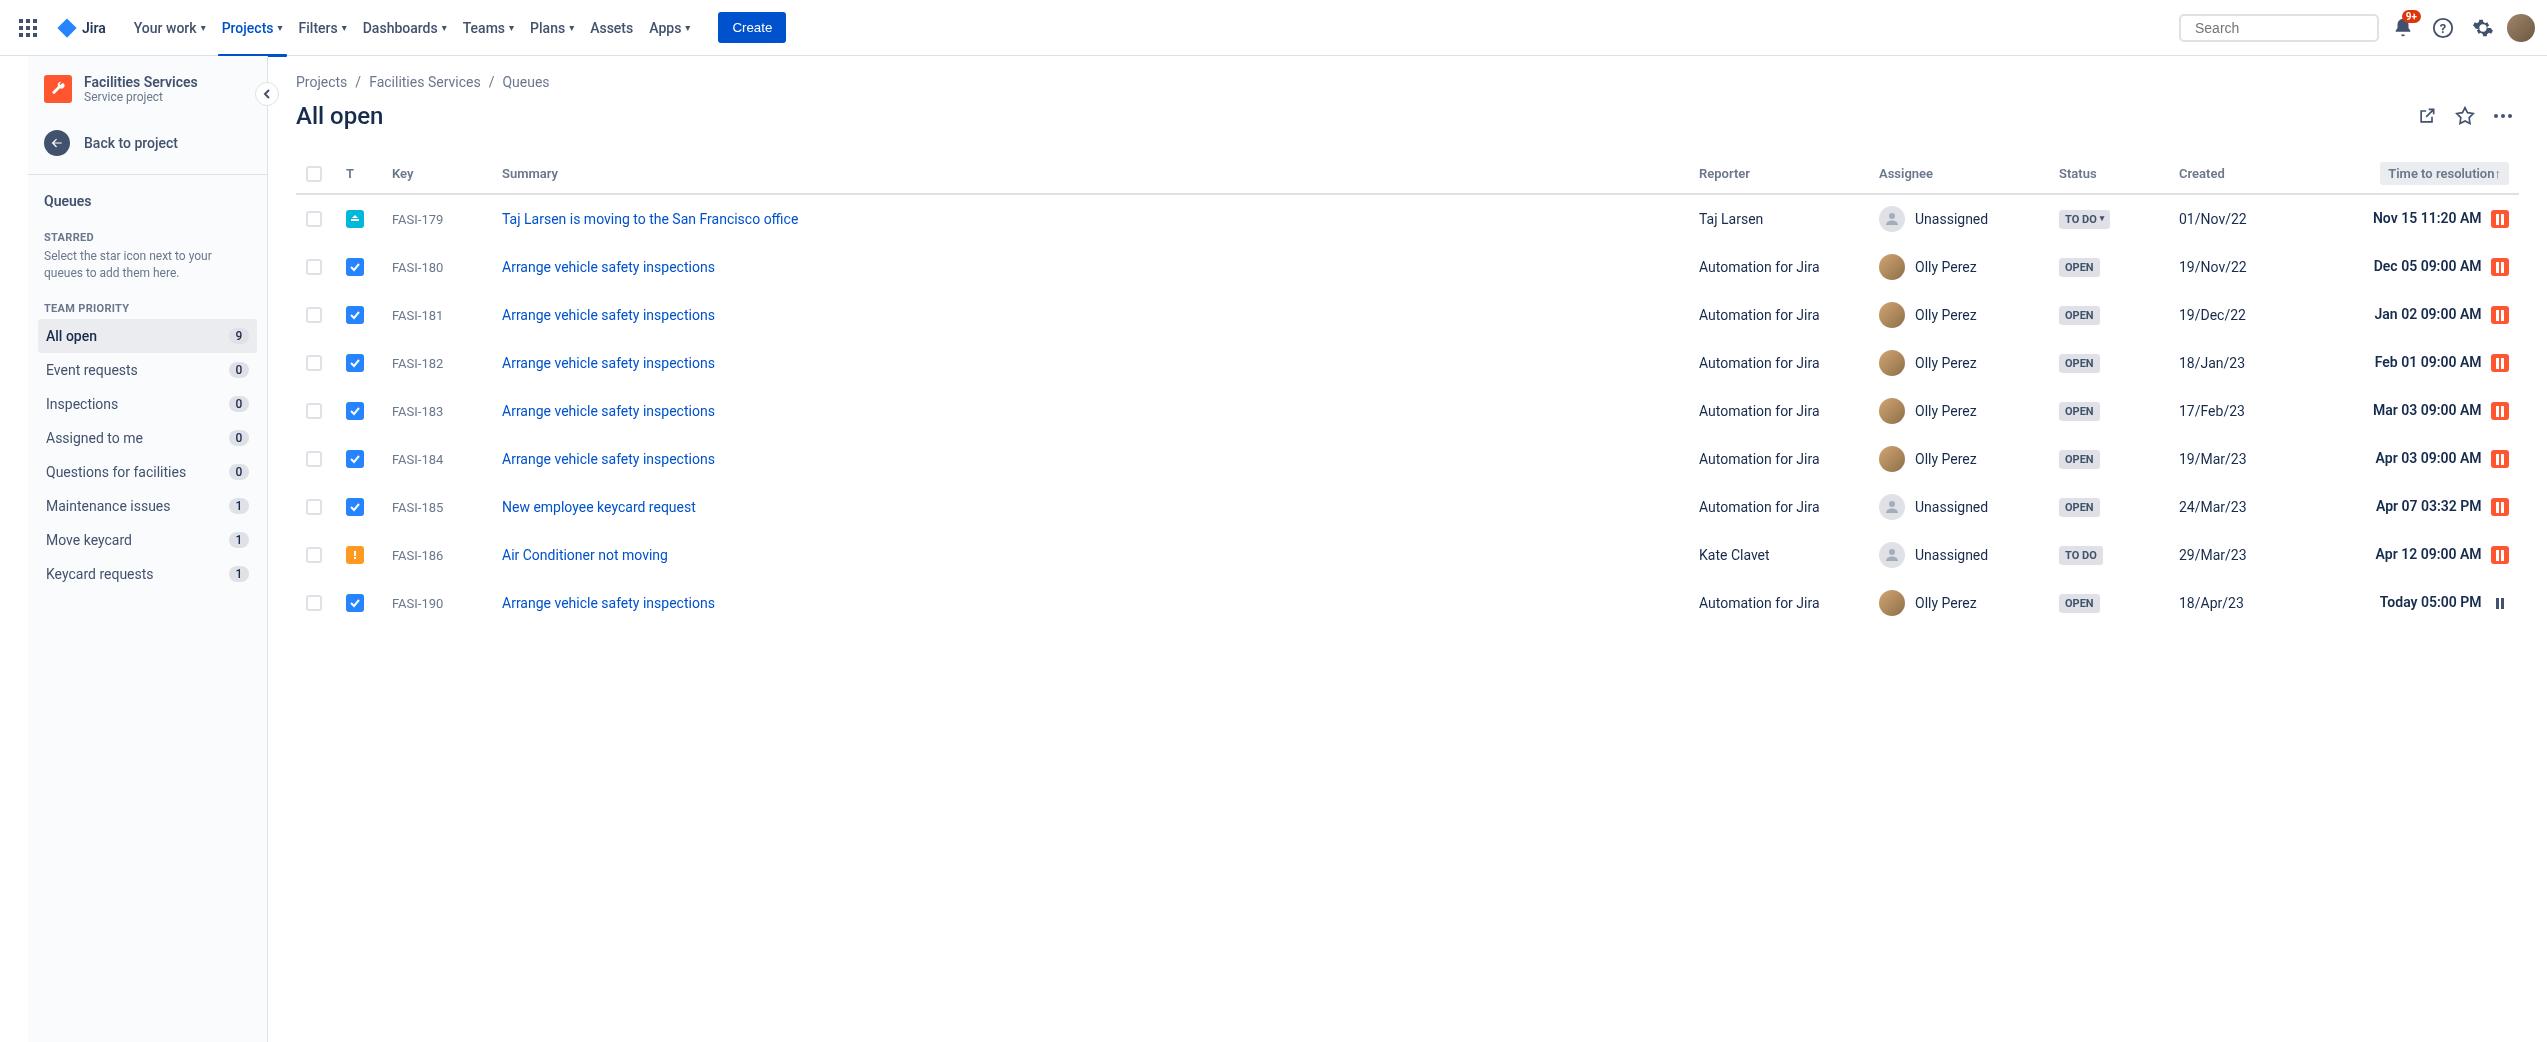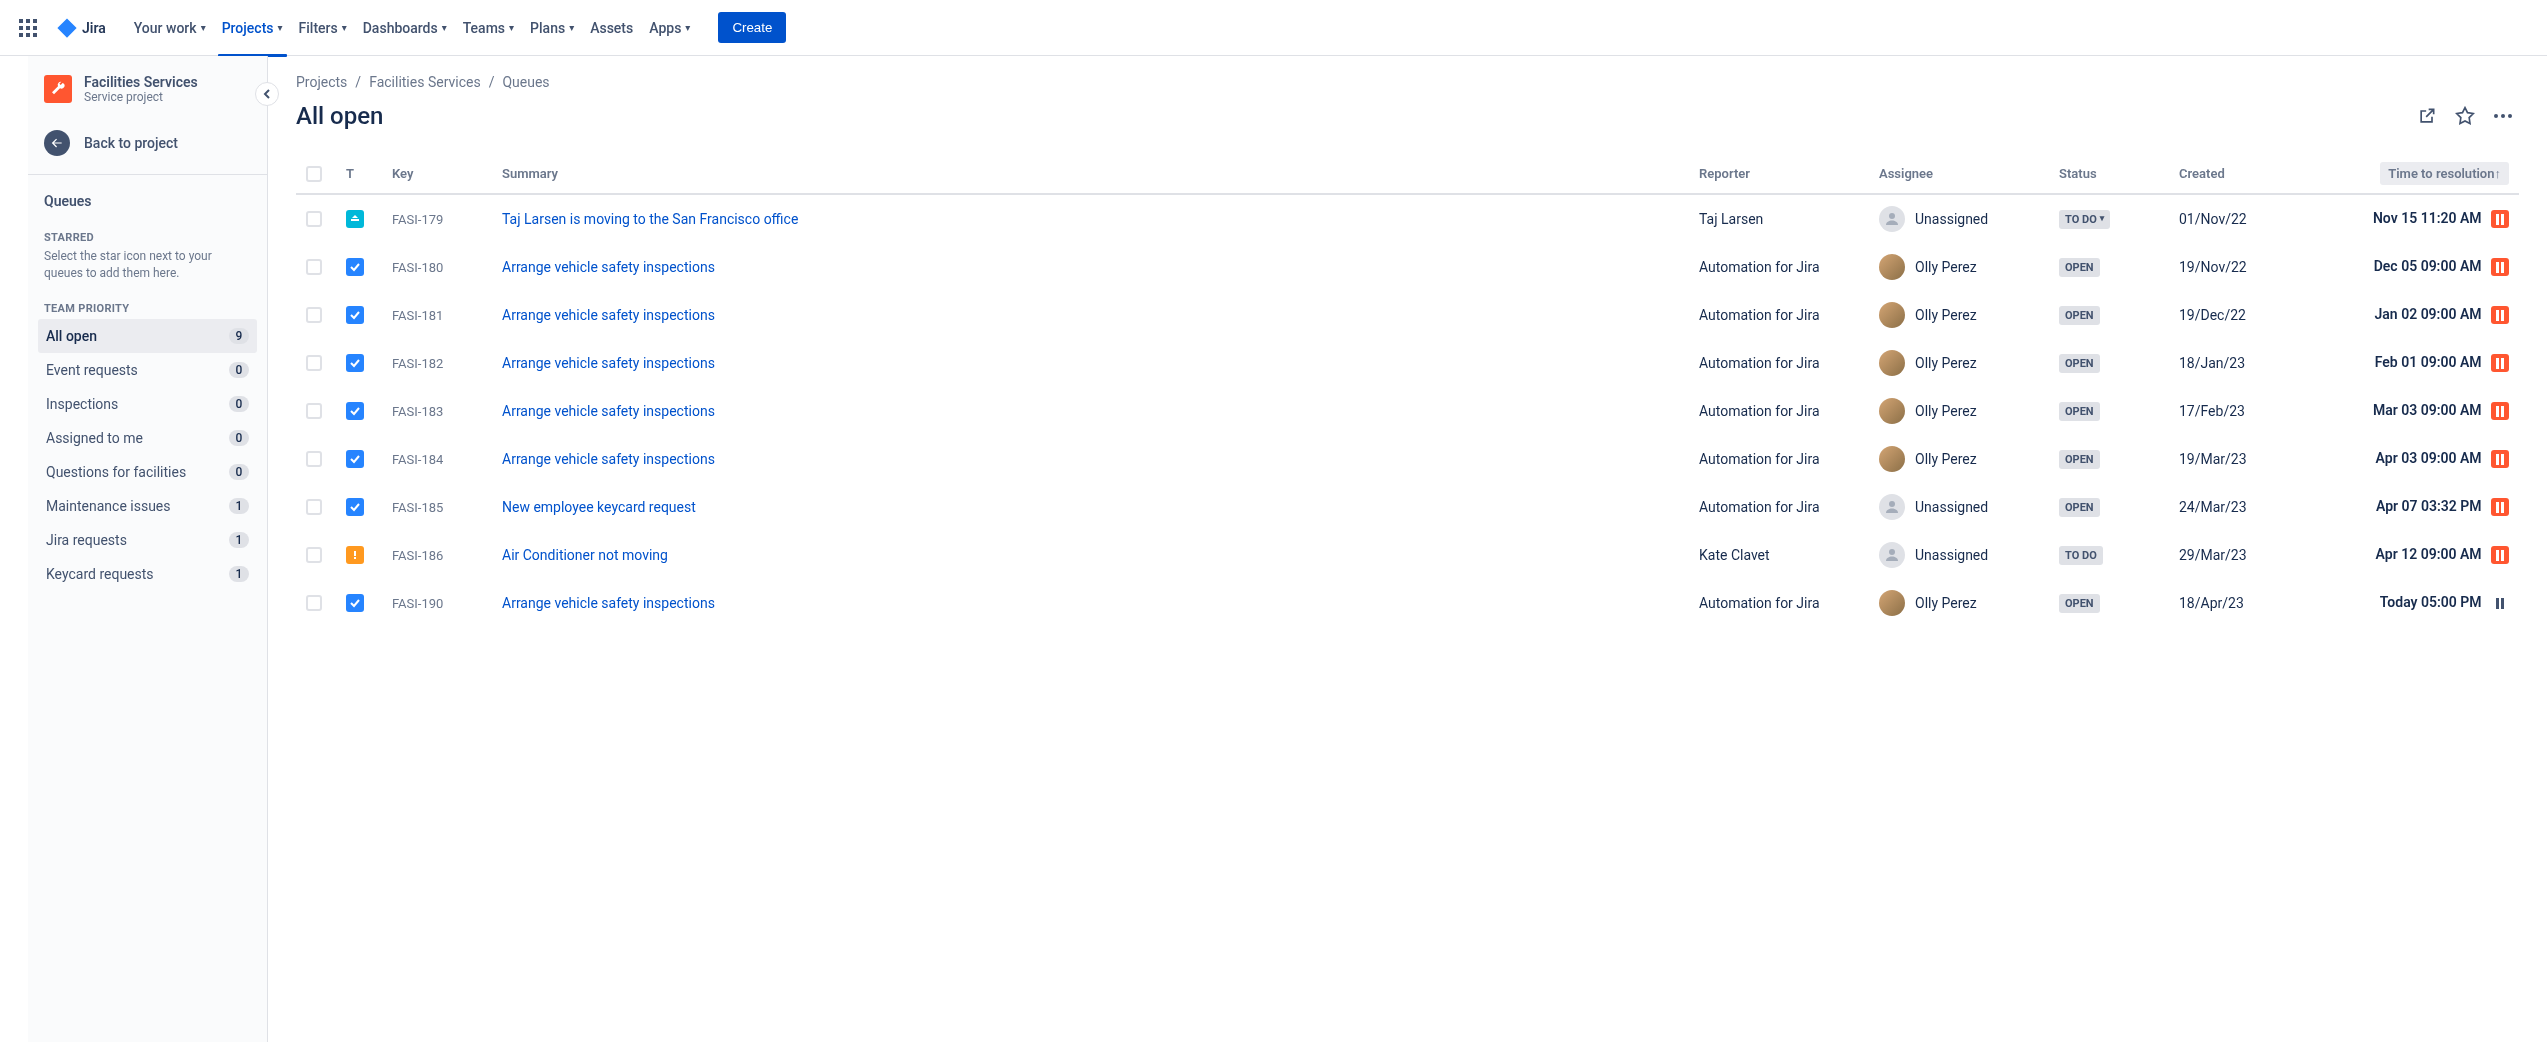--- a/index.html
+++ b/index.html
@@ -141,20 +141,47 @@
         <div class="nav-item">
           <span>Assets</span>
         </div>
         <div class="nav-item">
           <span>Apps</span> 
           <span class="chevron">▾</span>
         </div>
       </div>
     <button class="create-btn">Create</button>
   </div>
+  <div class="topnav-right">
+    <div class="search-box">
+      <svg width="16" height="16" viewBox="0 0 24 24">
+          <circle cx="10" cy="10" r="7" stroke="#6b778c" stroke-width="2" fill="none"></circle>
+          <line x1="15" y1="15" x2="21" y2="21" stroke="#6b778c" stroke-width="2"></line>
+        </svg>
+      <input type="text" placeholder="Search" style="">
+    </div>
+    <div class="nav-icon-btn">
+      <svg width="22" height="22" viewBox="0 0 24 24">
+          <path fill="#42526e" d="M12 2a6 6 0 0 0-6 6v4l-2 3v1h16v-1l-2-3V8a6 6 0 0 0-6-6zm-2 17a2 2 0 0 0 4 0h-4z"></path>
+        </svg>
+      <span class="badge">9+</span>
+    </div>
+    <div class="nav-icon-btn">
+      <svg width="22" height="22" viewBox="0 0 24 24">
+          <circle cx="12" cy="12" r="10" fill="none" stroke="#42526e" stroke-width="2"></circle>
+          <text x="12" y="17" text-anchor="middle" font-size="14" fill="#42526e" font-weight="bold">?</text>
+        </svg>
+    </div>
+    <div class="nav-icon-btn">
+      <svg width="22" height="22" viewBox="0 0 24 24">
+          <path fill="#42526e" d="M12 8a4 4 0 1 0 0 8 4 4 0 0 0 0-8zm9 4a7 7 0 0 1-.1 1.2l2 1.6-2 3.4-2.4-.9a7 7 0 0 1-2 1.2l-.4 2.5h-4l-.4-2.5a7 7 0 0 1-2-1.2l-2.4.9-2-3.4 2-1.6A7 7 0 0 1 3 12a7 7 0 0 1 .1-1.2l-2-1.6 2-3.4 2.4.9a7 7 0 0 1 2-1.2L7.9 3h4l.4 2.5a7 7 0 0 1 2 1.2l2.4-.9 2 3.4-2 1.6c.1.4.1.8.1 1.2z"></path>
+        </svg>
+    </div>
+    <div class="avatar-img"></div>
+  </div>
 </div>
 
 <div class="layout">
 
   <div class="sidebar">
     <div class="collapse-btn">
       <svg width="10" height="10" viewBox="0 0 10 10">
           <path d="M7 1 L3 5 L7 9" stroke="#42526e" stroke-width="2" fill="none"></path>
         </svg>
     </div>
@@ -201,21 +228,21 @@
         </div>
         <div class="queue-item">
           <span>Questions for facilities</span>
           <span class="queue-count">0</span>
         </div>
         <div class="queue-item">
           <span>Maintenance issues</span>
           <span class="queue-count">1</span>
         </div>
         <div class="queue-item">
-          <span>Jira requests</span>
+          <span>Move keycard</span>
           <span class="queue-count">1</span>
         </div>
         <div class="queue-item">
           <span>Keycard requests</span>
           <span class="queue-count">1</span>
         </div>
       </div>
   </div>
 
   <div class="main">

